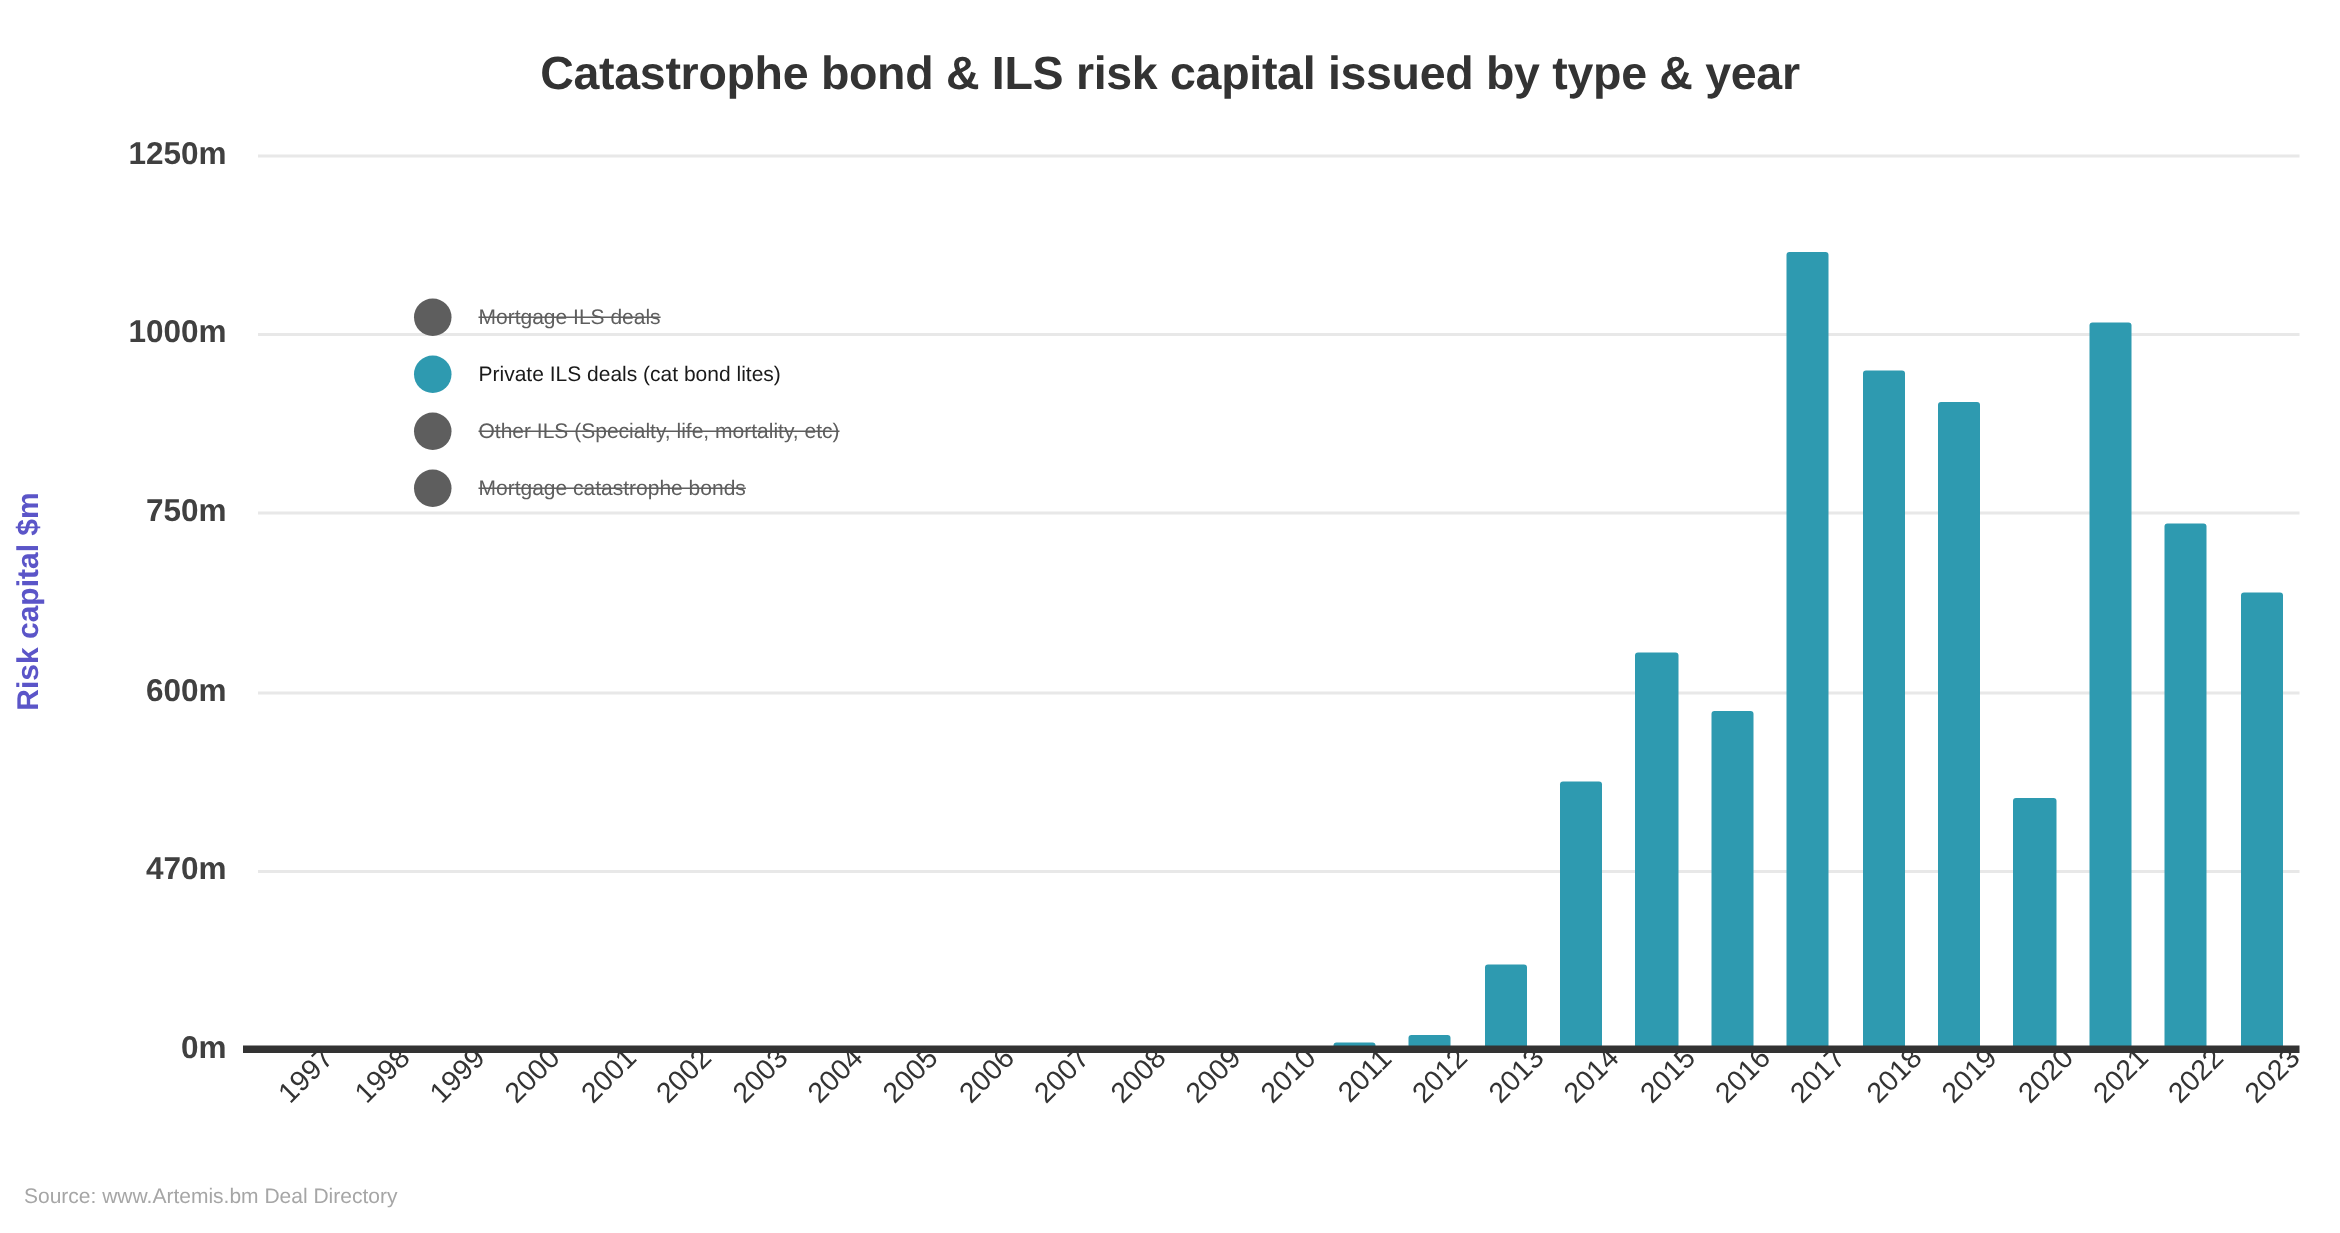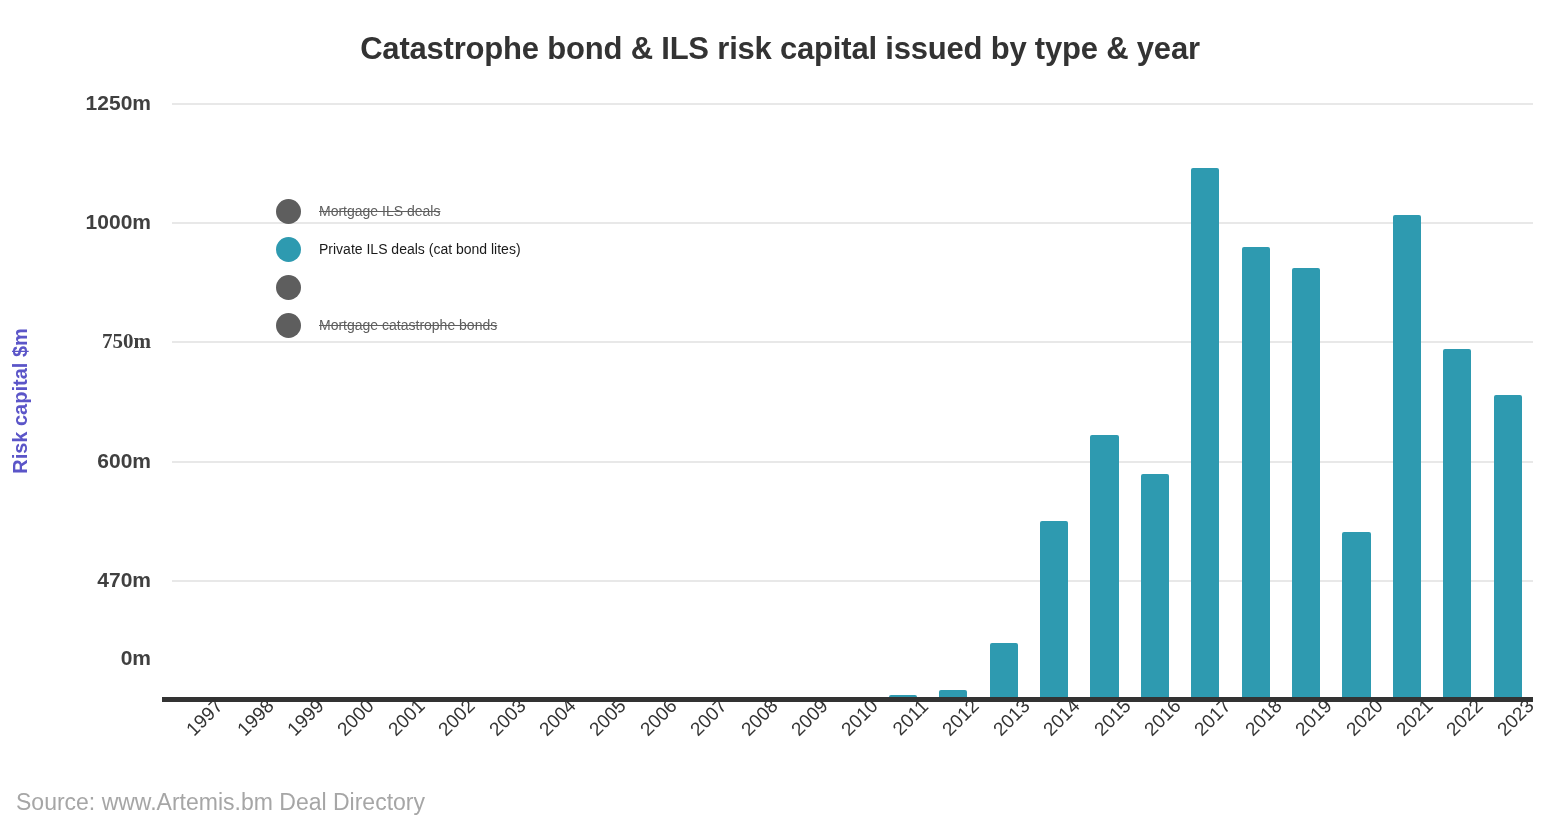--- a/index.html
+++ b/index.html
@@ -165,38 +165,38 @@
   .legend-item.disabled .legend-label {
     color: #5e5e5e;
     text-decoration: line-through;
   }
 
   
   .source-note {
     position: absolute;
     left: 16px;
     top: 789px;
-    font-size: 23px;
+    font-size: 14px;
     color: #a6a6a6;
   }
 </style>
 </head>
 <body>
 
 <div id="chart-root">
 
   <div class="chart-title">Catastrophe bond &amp; ILS risk capital issued by type &amp; year</div>
 
   <div class="y-axis-labels">
     <div class="y-axis-title">Risk capital $m</div>
     <div id="y-ticks">
-        <div class="y-tick-label" style="top: 658px;">0m</div>
+        <div class="y-tick-label" style="top: 699px;">0m</div>
         <div class="y-tick-label" style="top: 579.8px;">470m</div>
         <div class="y-tick-label" style="top: 460.6px;">600m</div>
-        <div class="y-tick-label" style="top: 341.4px; font-family: Liberation Serif, serif;">750m</div>
+        <div class="y-tick-label" style="top: 341.4px;">750m</div>
         <div class="y-tick-label" style="top: 222.2px;">1000m</div>
         <div class="y-tick-label" style="top: 103px;">1250m</div>
       </div>
   </div>
 
   <div class="plot-area">
     <div class="gridlines" id="gridlines">
         <div class="gridline" style="top: 596px; opacity: 0;"></div>
         <div class="gridline" style="top: 476.8px;"></div>
         <div class="gridline" style="top: 357.6px;"></div>
@@ -350,20 +350,21 @@
       <div class="legend-item disabled">
         <span class="legend-marker" style="background: rgb(94, 94, 94);"></span>
         <span class="legend-label">Mortgage ILS deals</span>
       </div>
       <div class="legend-item">
         <span class="legend-marker" style="background: rgb(46, 154, 176);"></span>
         <span class="legend-label">Private ILS deals (cat bond lites)</span>
       </div>
       <div class="legend-item disabled">
         <span class="legend-marker" style="background: rgb(94, 94, 94);"></span>
+        <span class="legend-label">Other ILS (Specialty, life, mortality, etc)</span>
       </div>
       <div class="legend-item disabled">
         <span class="legend-marker" style="background: rgb(94, 94, 94);"></span>
         <span class="legend-label">Mortgage catastrophe bonds</span>
       </div>
     </div>
 
   <div class="source-note">Source: www.Artemis.bm Deal Directory</div>
 
 </div>

